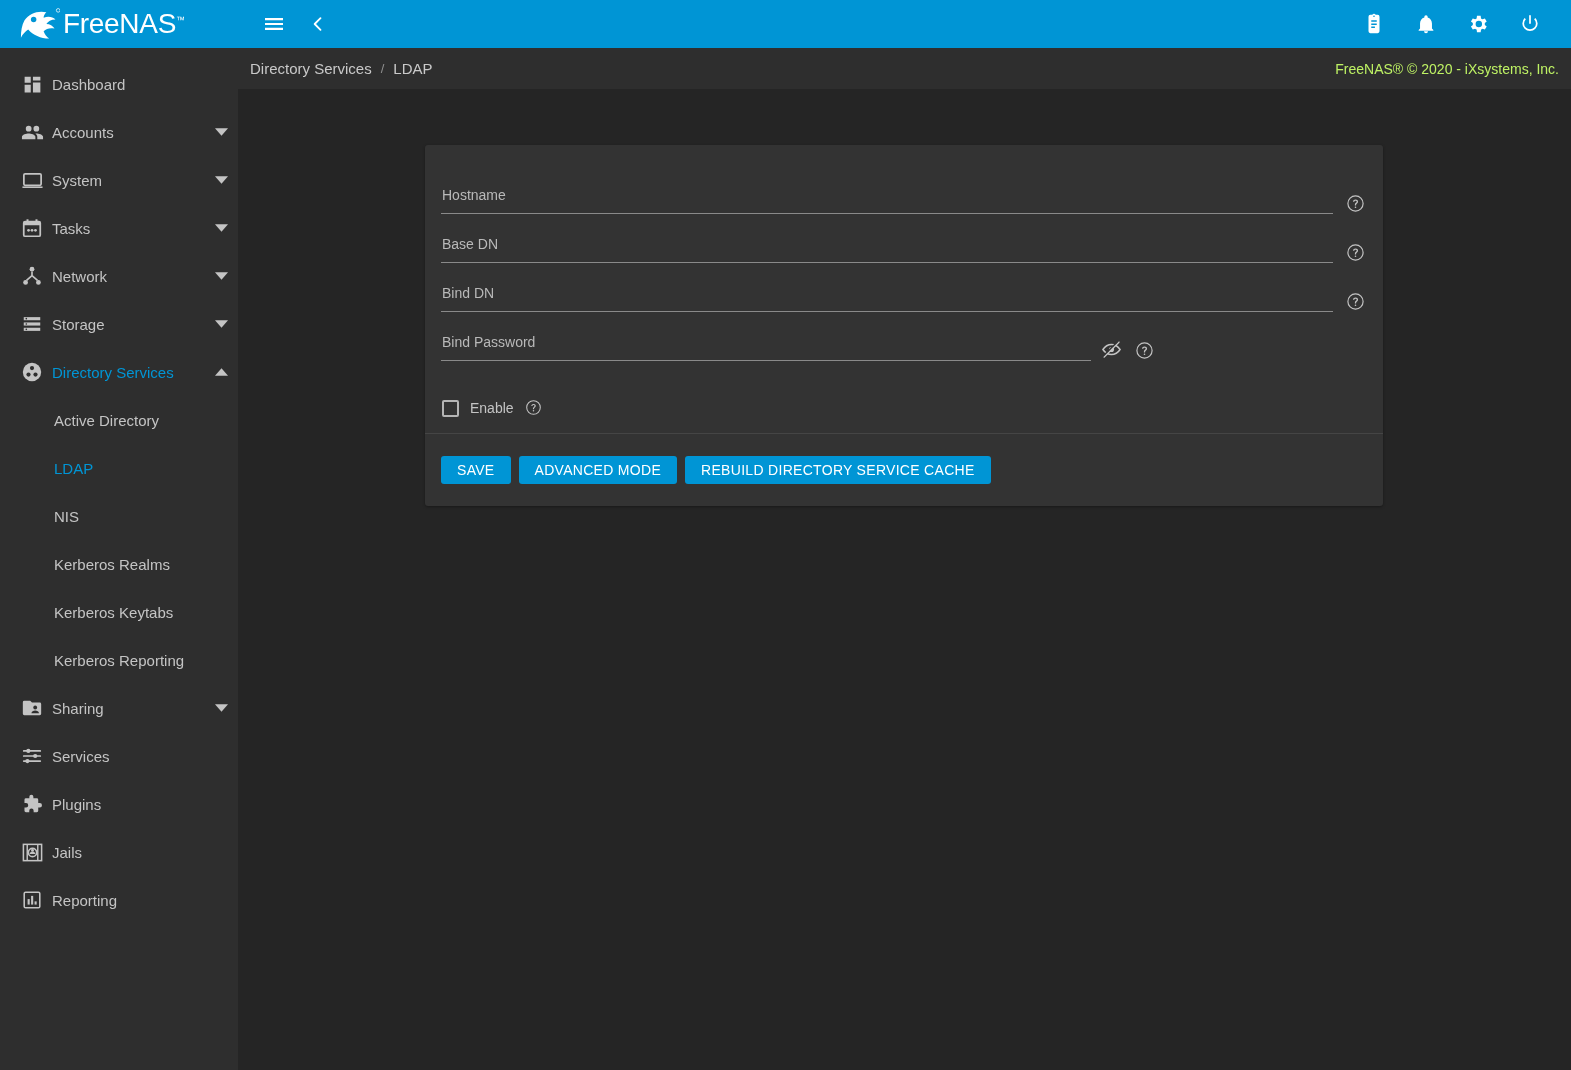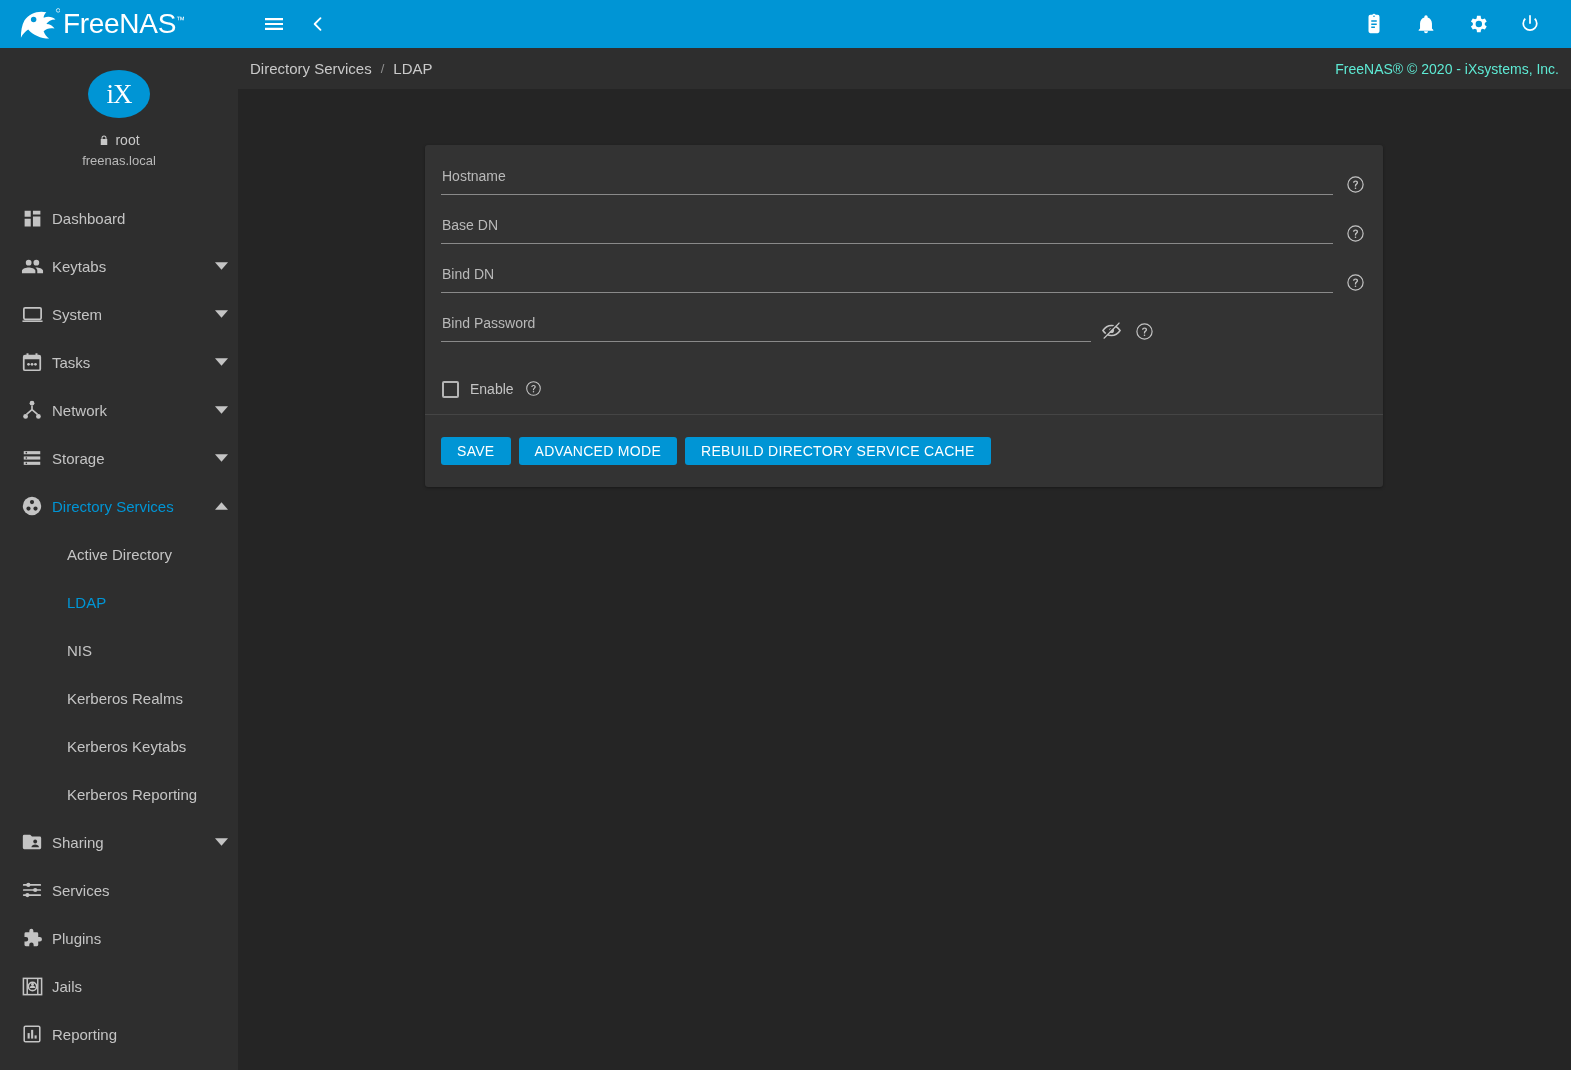--- a/index.html
+++ b/index.html
@@ -67,45 +67,45 @@
   .nav-item.active { color: #0095D5; }
   .nav-ico {
     width: 40px; flex: 0 0 40px; display: flex;
     align-items: center; justify-content: center;
   }
   .nav-label { flex: 1; }
   .nav-caret { width: 34px; display: flex; align-items: center; justify-content: center; }
 
   .sub-item {
     display: flex; align-items: center; height: 48px;
-    padding-left: 54px; color: #C4C4C4; font-size: 15px; cursor: pointer; margin-left: 13px;
+    padding-left: 54px; color: #C4C4C4; font-size: 15px; cursor: pointer;
   }
   .sub-item.active { color: #0095D5; }
 
   
   .content { flex: 1; display: flex; flex-direction: column; min-width: 0; background: #252525; }
   .crumbbar {
     height: 41px; flex: 0 0 41px; background: #2E2E2E;
     display: flex; align-items: center; justify-content: space-between;
     padding: 0 12px 0 12px;
   }
   .crumbs { display: flex; align-items: center; gap: 9px; font-size: 15px; color: #C9C9C9; }
   .crumbs .sep { color: #8F8F8F; font-size: 13px; }
   .crumb-link { cursor: pointer; }
-  .copyright { color: #5eead4; font-size: 14px; }
+  .copyright { color: #bef264; font-size: 14px; }
 
   .canvas { flex: 1; padding: 56px 0 0 187px; }
 
   
   .card {
     width: 958px; background: #333333; border-radius: 3px;
     box-shadow: 0 1px 3px rgba(0,0,0,0.35);
   }
   .card-fields { padding: 22px 18px 16px 16px; }
-  .field { display: flex; align-items: flex-end; margin-bottom: 21px; }
+  .field { display: flex; align-items: flex-end; margin-bottom: 21px; margin-top: 19px; }
   .field:last-child { margin-bottom: 0; }
   .field-input-wrap { position: relative; flex: 1; }
   .field-label {
     color: #B9B9B9; font-size: 14px; line-height: 18px;
     padding-left: 1px; pointer-events: none;
   }
   .field-line {
     height: 1px; background: #8A8A8A; margin-top: 9px; width: 100%;
   }
   .help-ico { margin-left: 13px; margin-bottom: 1px; cursor: pointer; display: flex; }
@@ -187,52 +187,40 @@
             </svg>
         </span>
       </div>
     </div>
   </div>
 
   <div class="body">
 
     <div class="sidebar">
 
-      <div class="user-block">
-        <div class="ix-logo">
-          <span>iX</span>
-        </div>
-        <div class="user-line">
-          <svg width="12" height="13" viewBox="0 0 24 24">
-              <path fill="#C8C8C8" d="M17 9V7A5 5 0 0 0 7 7v2H5.5v12h13V9zm-8-2a3 3 0 0 1 6 0v2H9z"></path>
-            </svg>
-          <span>root</span>
-        </div>
-        <div class="host-line">freenas.local</div>
-      </div>
 
       <div class="nav">
 
         <div class="nav-item">
           <span class="nav-ico">
             <svg width="21" height="21" viewBox="0 0 24 24">
                 <path fill="#C4C4C4" d="M3 3h7v7H3zM12.5 3H21v4.4h-8.5zM12.5 9.6H21V21h-8.5zM3 12.2h7V21H3z"></path>
               </svg>
           </span>
           <span class="nav-label">Dashboard</span>
           <span class="nav-caret"></span>
         </div>
 
         <div class="nav-item">
           <span class="nav-ico">
             <svg width="23" height="23" viewBox="0 0 24 24">
                 <path fill="#C4C4C4" d="M16 11a3 3 0 1 0 0-6 3 3 0 0 0 0 6zm-8 0a3 3 0 1 0 0-6 3 3 0 0 0 0 6zm0 2c-2.3 0-7 1.2-7 3.5V19h14v-2.5C15 14.2 10.3 13 8 13zm8 0c-.3 0-.6 0-1 .1 1.2.8 2 2 2 3.4V19h6v-2.5c0-2.3-4.7-3.5-7-3.5z"></path>
               </svg>
           </span>
-          <span class="nav-label">Keytabs</span>
+          <span class="nav-label">Accounts</span>
           <span class="nav-caret">
             <svg width="13" height="9" viewBox="0 0 14 9">
                 <path fill="#C4C4C4" d="M0 0h14L7 8z"></path>
               </svg>
           </span>
         </div>
 
         <div class="nav-item">
           <span class="nav-ico">
             <svg width="23" height="23" viewBox="0 0 24 24">

